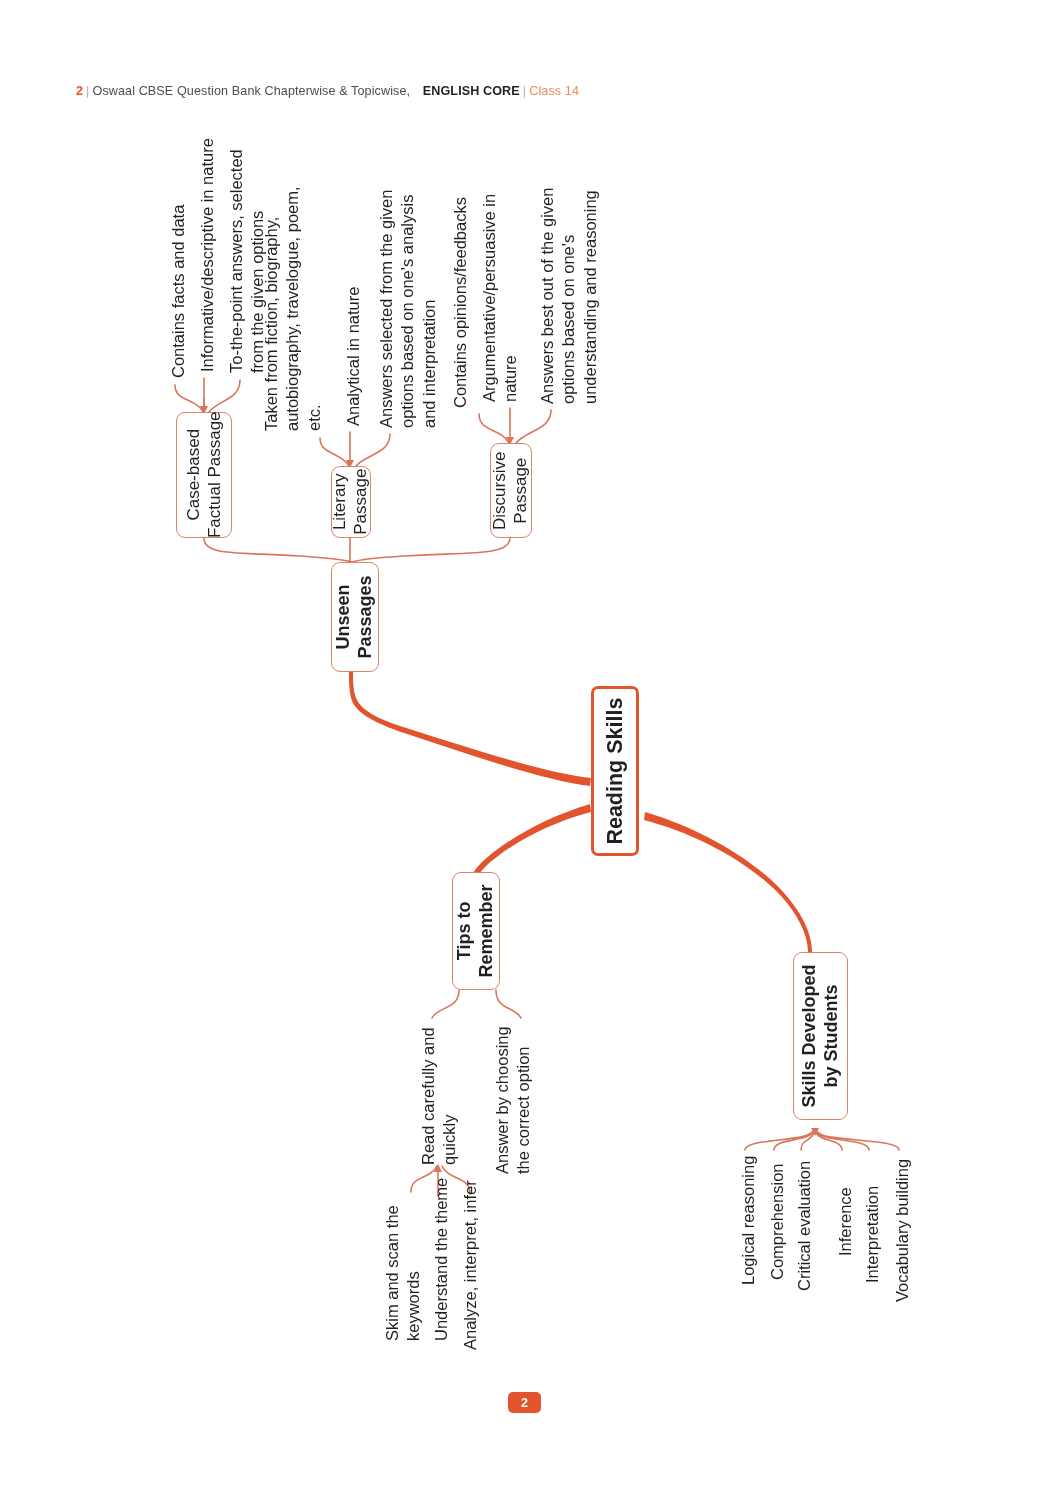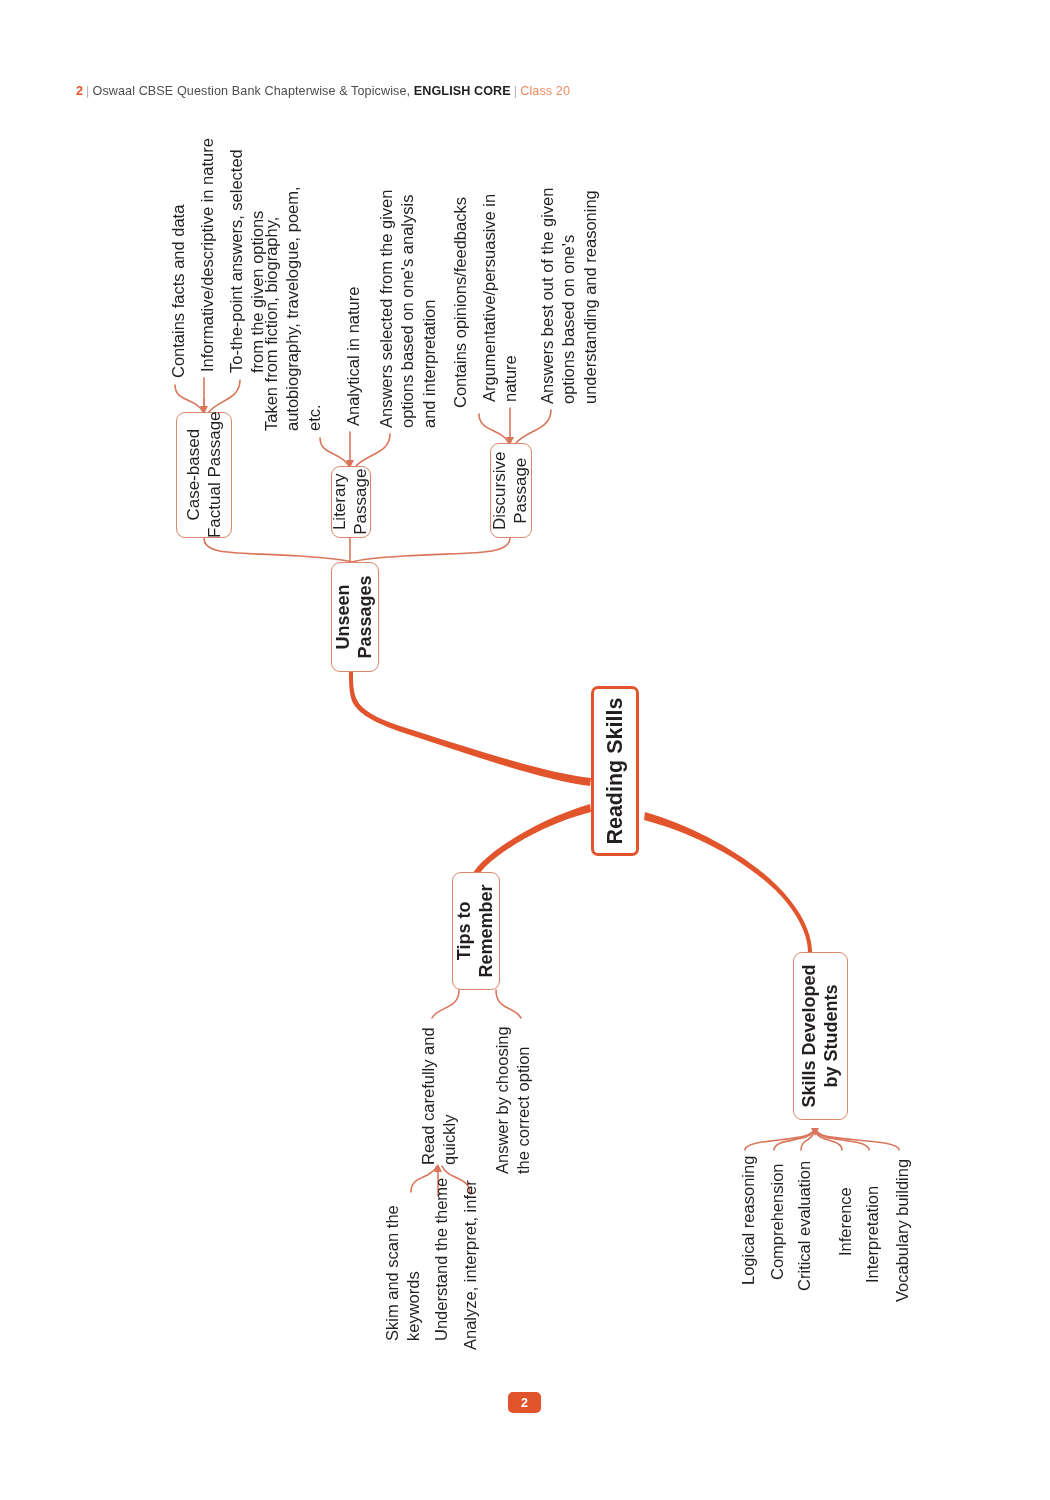--- a/index.html
+++ b/index.html
@@ -11,21 +11,21 @@
   .page{position:absolute;inset:0;background:#fff;}
 
   
   .header{
     position:absolute;left:76px;top:84px;
     font-size:12.6px;letter-spacing:.1px;white-space:nowrap;
     color:#4d4d4d;
   }
   .header .pg{color:#e2542c;font-weight:bold;}
   .header .sep{color:#b3b3b3;padding:0 3px;}
-  .header .core{color:#231f20;font-weight:bold;}
+  .header .core{color:#231f20;font-weight:bold;margin-left:9px;}
   .header .cls{color:#f08a5d;}
 
   
   #wires{position:absolute;left:0;top:0;width:1050px;height:1500px;}
 
   
   .node{
     position:absolute;
     box-sizing:border-box;
     background:#ffffff;
@@ -67,21 +67,21 @@
     display:flex;align-items:center;justify-content:center;
     z-index:4;
   }
 </style>
 </head>
 <body>
 
 <div class="page">
 
   <div class="header">
-    <span class="pg">2</span><span class="sep">|</span><span>Oswaal CBSE Question Bank Chapterwise &amp; Topicwise,</span> <span class="core">ENGLISH CORE</span><span class="sep">|</span><span class="cls">Class 20</span>
+    <span class="pg">2</span><span class="sep">|</span><span>Oswaal CBSE Question Bank Chapterwise &amp; Topicwise,</span> <span class="core">ENGLISH CORE</span><span class="sep">|</span><span class="cls">Class 14</span>
   </div>
 
   <svg id="wires" viewBox="0 0 1050 1500" xmlns="http://www.w3.org/2000/svg">
     <g fill="none" stroke="#d9755a" stroke-width="1.6" stroke-linecap="round">
 
       <path d="M175,385 C175,402 196,398 203,412"></path>
       <path d="M204,378 L204,406"></path>
       <path d="M240,380 C240,400 218,400 209,412"></path>
       <path d="M204,399 L204,412" stroke-width="1.6"></path>
       <path d="M200,406 L204,414 L208,406 Z" fill="#d9755a" stroke="none"></path>

